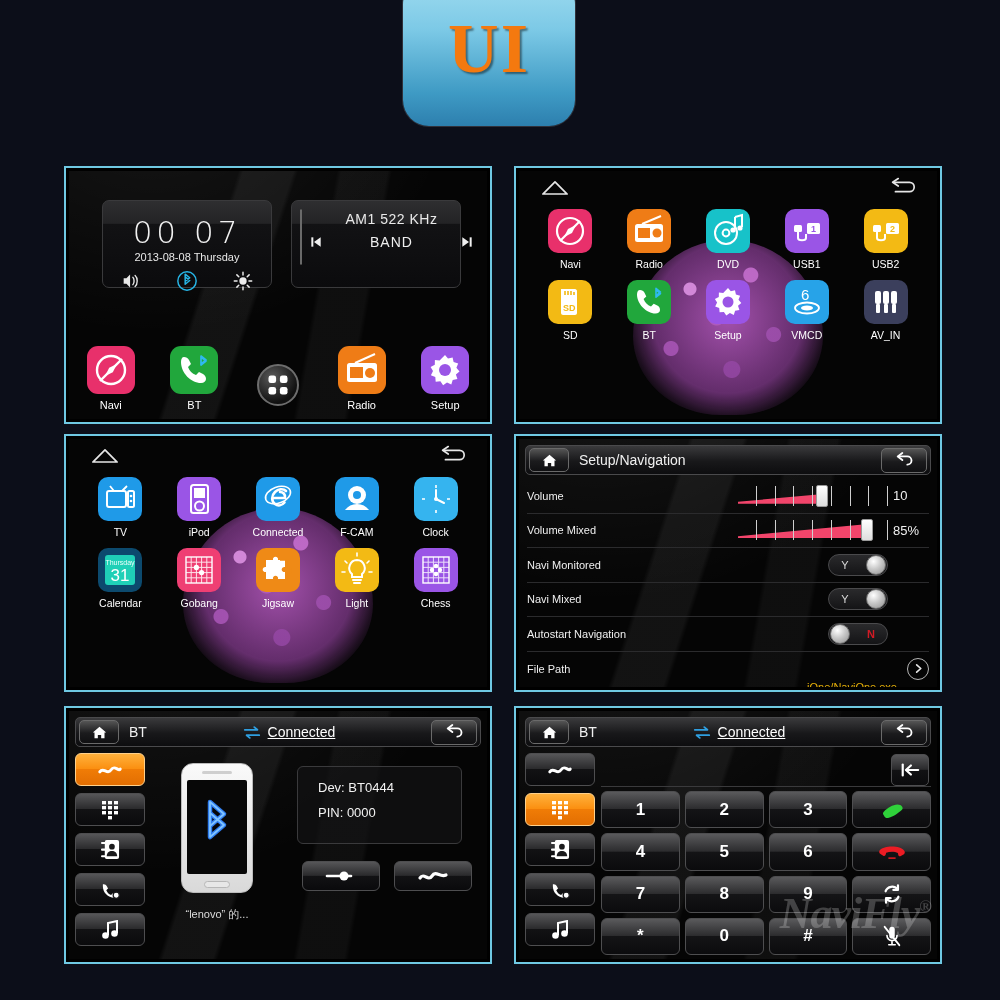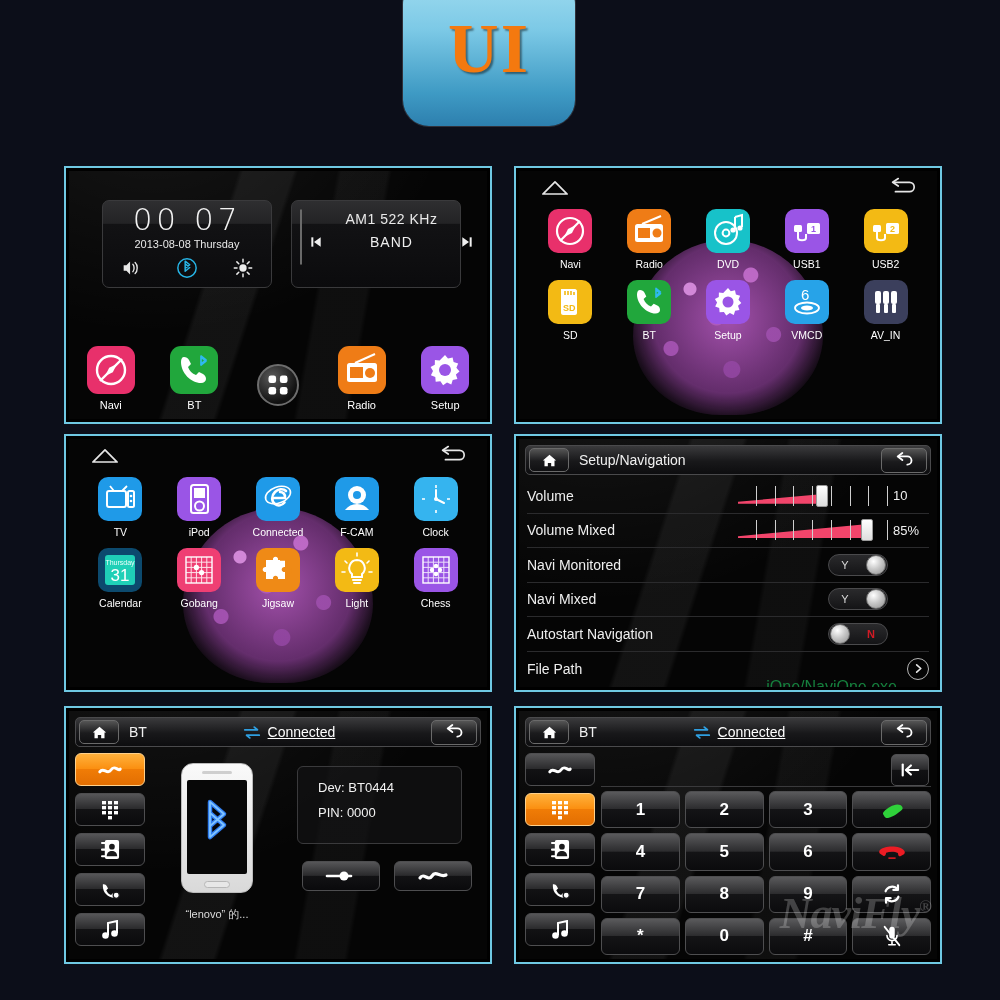--- a/index.html
+++ b/index.html
@@ -61,21 +61,21 @@
   }
   
   .widget{
     position:absolute; border-radius:7px;
     background:linear-gradient(180deg,#2e2e30 0%,#232325 26%,#121214 27%,#0b0b0d 100%);
     border:1px solid #3a3a3c;
   }
   #clock-widget{ left:33px; top:29px; width:170px; height:88px; }
   #clock-time{
     text-align:center; font-size:31px; font-weight:300; letter-spacing:4px;
-    padding-top:0; font-family:"DejaVu Sans", sans-serif; color:#f2f2f2;
+    padding-top:13px; font-family:"DejaVu Sans", sans-serif; color:#f2f2f2;
   }
   #clock-date{ text-align:center; font-size:11px; color:#e8e8e8; margin-top:1px;}
   .clock-icons{ display:flex; justify-content:space-around; align-items:center; margin-top:7px;}
   .ci{ width:22px; height:22px; }
   #radio-widget{ left:222px; top:29px; width:170px; height:88px; display:flex; }
   #radio-scale{
     width:56px; height:56px; margin:8px 6px 0 8px;
     border:1px solid #6a6a6a; border-radius:4px; background:#0a0a0a; position:relative;
   }
   #radio-right{ flex:1; padding-top:10px; }
@@ -119,21 +119,21 @@
   .hdr-back{
     width:46px; height:25px; margin-right:3px; border-radius:5px;
     background:linear-gradient(180deg,#555,#1b1b1d 55%,#101012);
     border:1px solid #6a6a6a; display:flex; align-items:center; justify-content:center;
   }
   .setup-rows{ position:absolute; left:8px; right:8px; top:40px; bottom:2px;}
   .srow{
     height:34.5px; display:flex; align-items:center;
     border-bottom:1px solid #2b2b2d; position:relative;
   }
-  .srow .name{ font-size:14px; color:#efefef; flex:1;}
+  .srow .name{ font-size:11px; color:#efefef; flex:1;}
   .slider{ position:relative; width:150px; height:20px; }
   .slider .wedge{
     position:absolute; left:0; bottom:2px; height:16px; width:100%;
     background:linear-gradient(90deg,#f2456b,#f2456b);
     clip-path:polygon(0 86%, 100% 0, 100% 100%, 0 100%);
   }
   .slider .ticks{ position:absolute; inset:0; display:flex; }
   .slider .ticks i{ flex:1; border-right:1px solid #cfcfcf; }
   .slider .ticks i:last-child{ border-right:1px solid #cfcfcf; }
   .slider .thumb{
@@ -149,21 +149,21 @@
   .toggle .tlabel{ position:absolute; font-size:11px; width:28px; text-align:center;}
   .toggle .knob{
     position:absolute; width:20px; height:20px; border-radius:50%;
     background:radial-gradient(circle at 36% 30%, #ffffff, #c9c9c9 45%, #8f8f8f 100%);
     border:1px solid #6f6f6f;
   }
   .toggle.on .tlabel{ left:2px; color:#d9d9d9;}
   .toggle.on .knob{ right:1px; }
   .toggle.off .tlabel{ right:2px; color:#d31b25; font-weight:700;}
   .toggle.off .knob{ left:1px; }
-  .path-val{ font-size:16px; color:#15803d; margin-right:10px;margin-top:36px;}
+  .path-val{ font-size:11px; color:#eab308; margin-right:10px;margin-top:36px;}
   .arrow-btn{
     width:22px; height:22px; border-radius:50%;
     border:1px solid #b5b5b5; display:flex; align-items:center; justify-content:center;
   }
   
   .bt-side{ position:absolute; left:6px; top:42px; width:70px;}
   .side-btn{
     height:33px; margin-bottom:7px; border-radius:6px;
     background:linear-gradient(180deg,#565658 0%,#2a2a2c 48%,#121214 50%,#0a0a0c 100%);
     border:1px solid #4e4e50; display:flex; align-items:center; justify-content:center;

